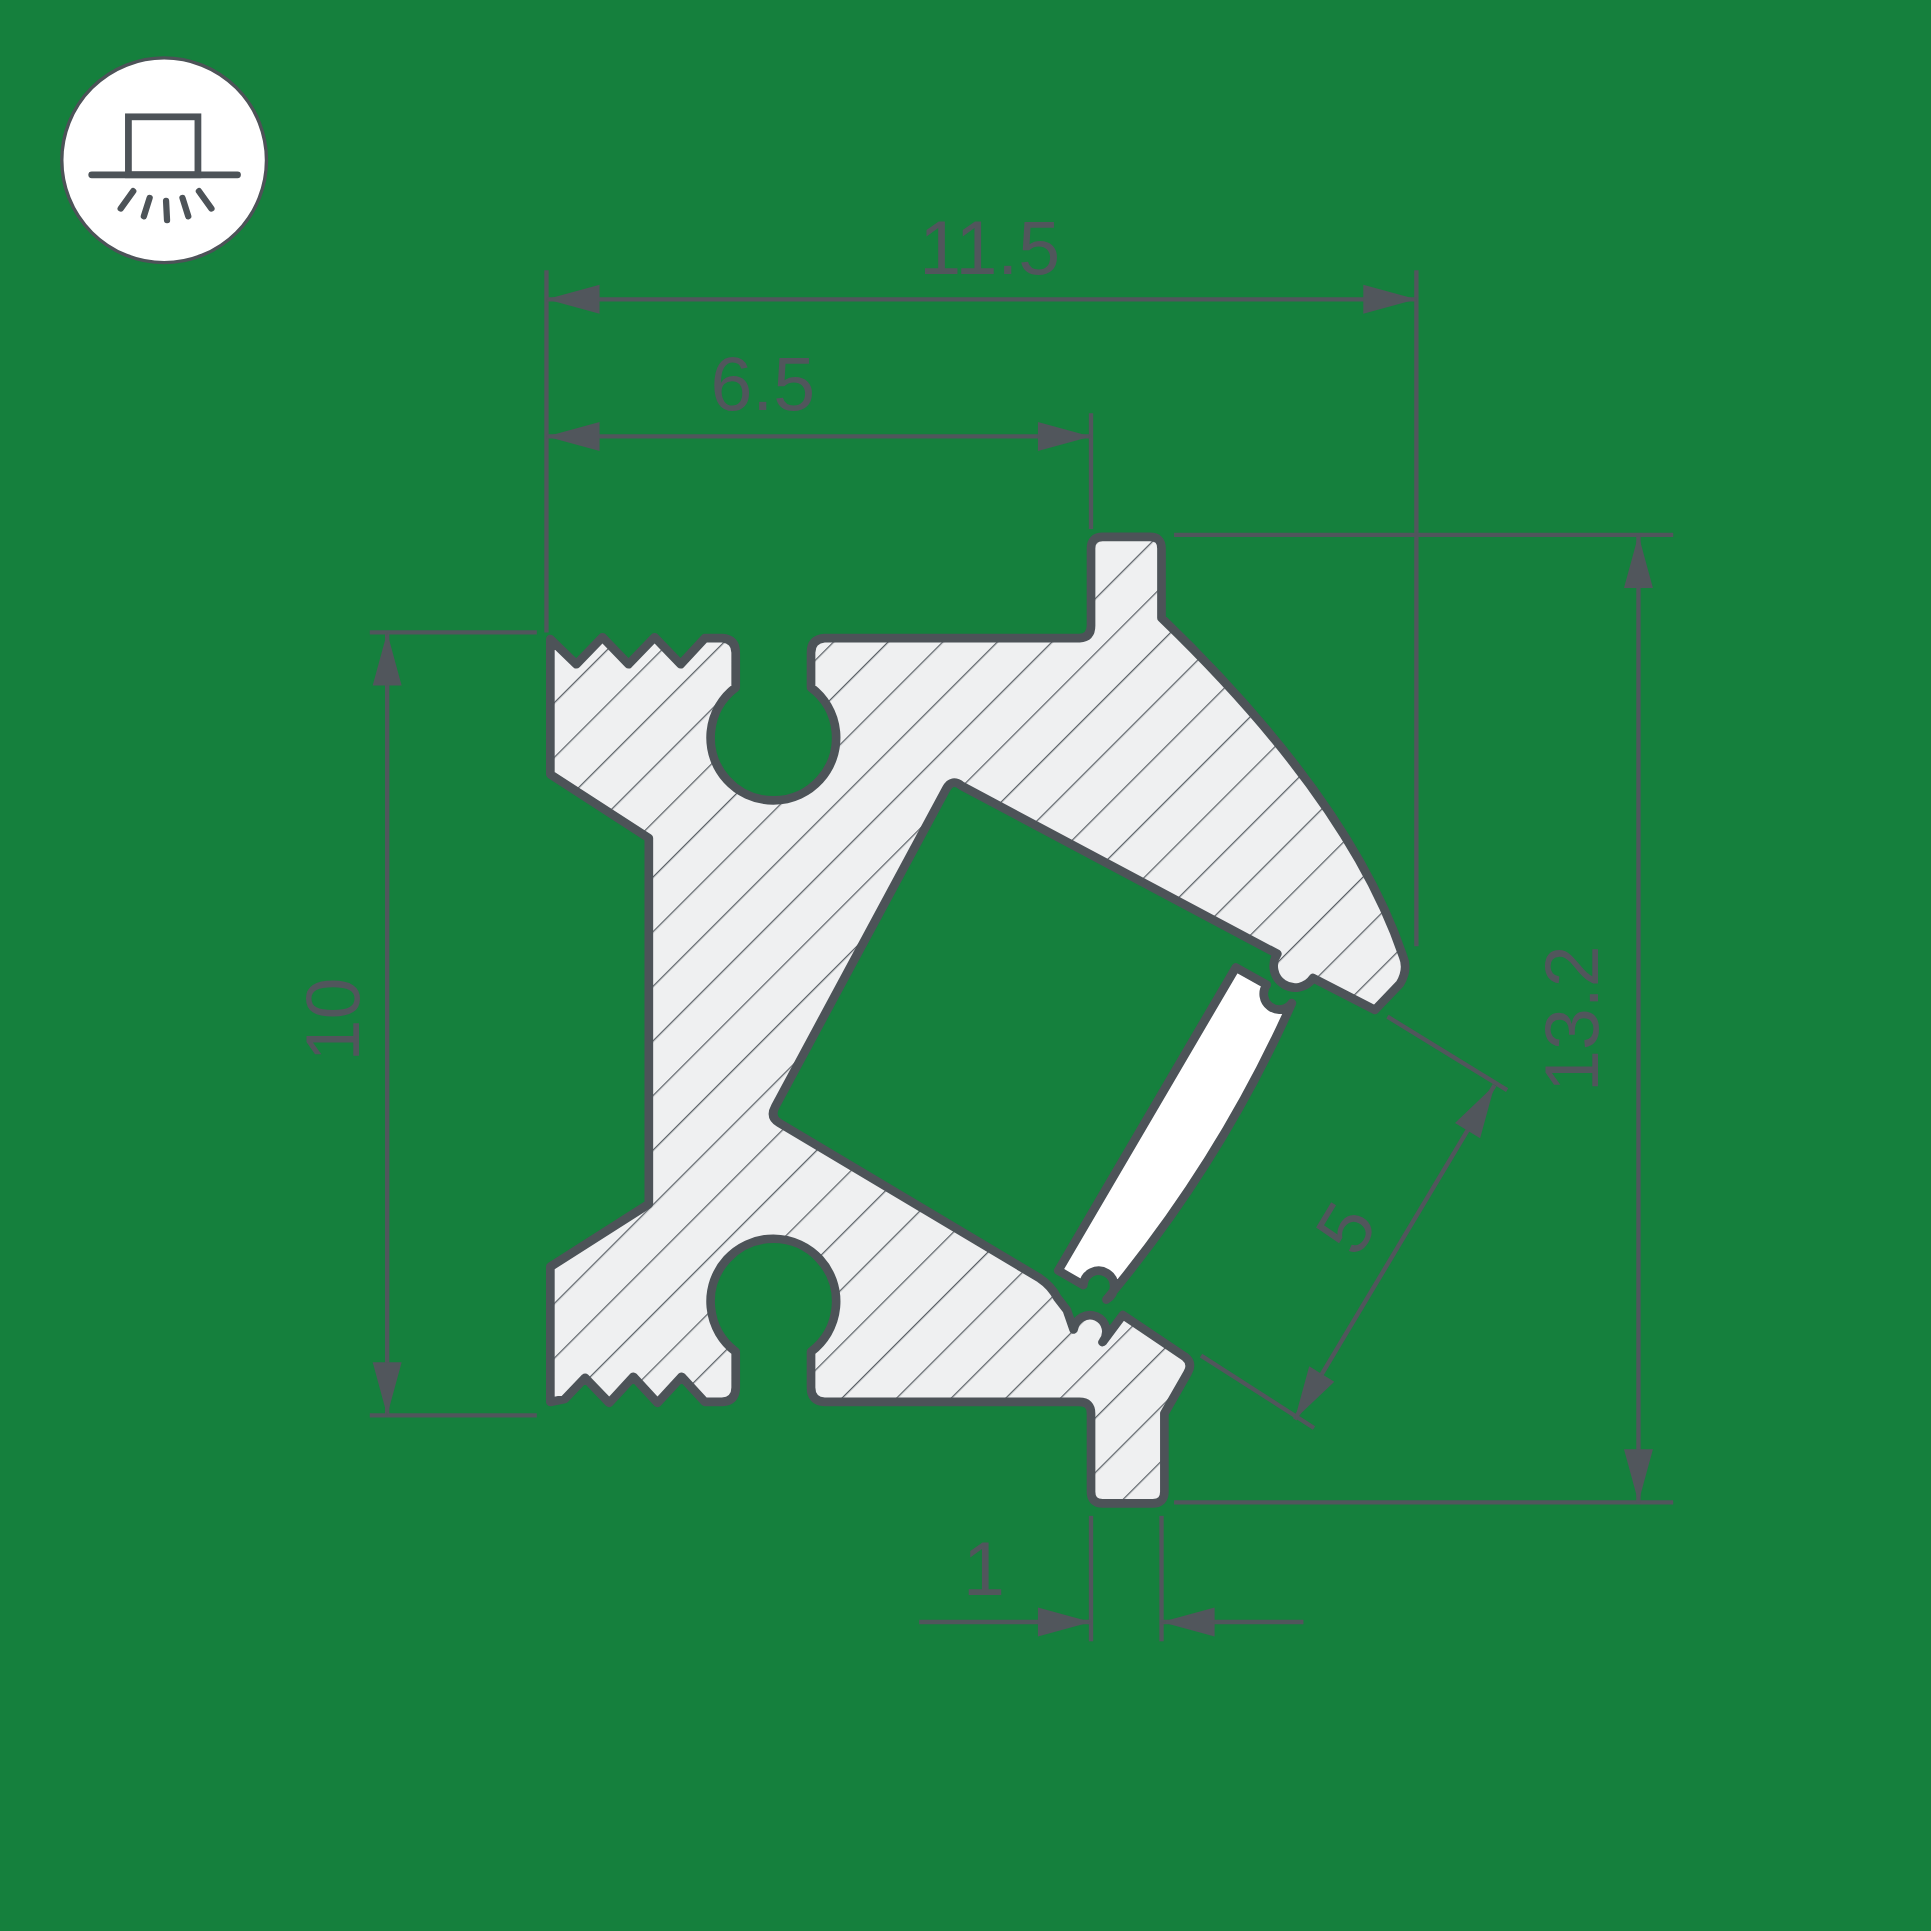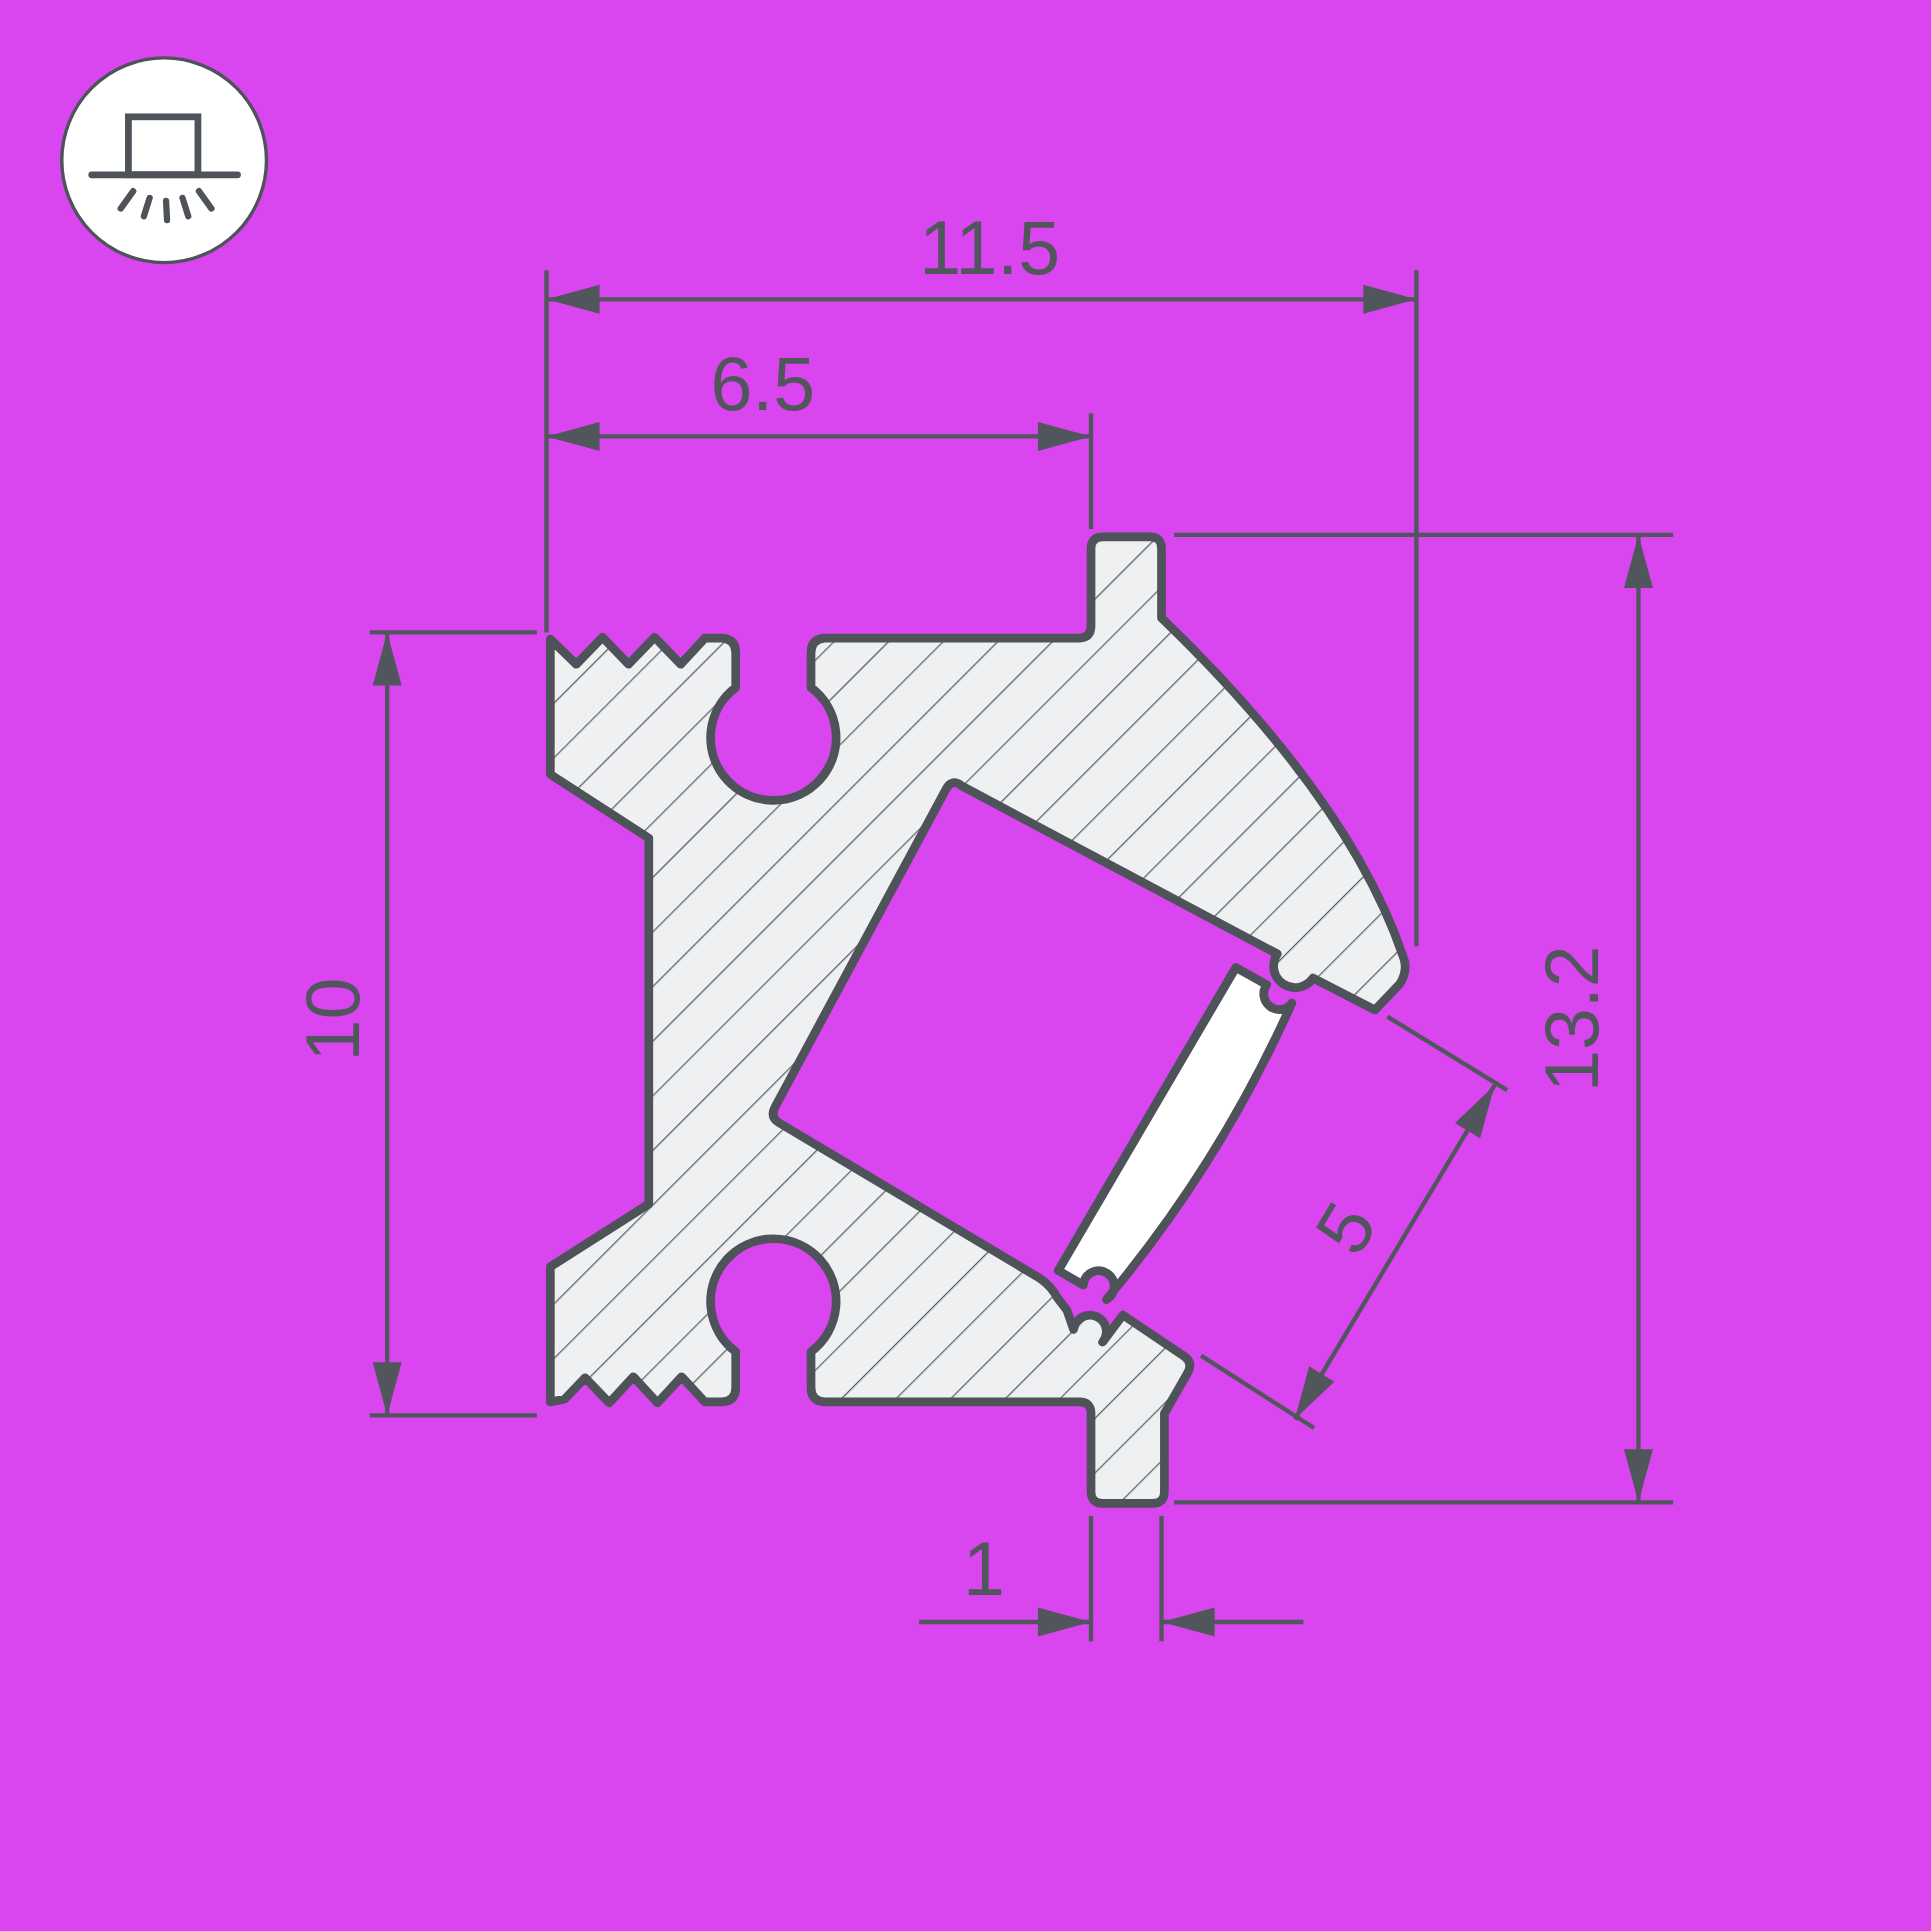--- a/index.html
+++ b/index.html
@@ -7,21 +7,21 @@
     padding: 0;
     background: #ffffff;
     width: 1931px;
     height: 1931px;
     font-family: "Liberation Sans", sans-serif;
   }
   #stage {
     position: relative;
     width: 1931px;
     height: 1931px;
-    background: #d946ef;
+    background: #15803d;
     overflow: hidden;
   }
   svg { display: block; }
   .dim-text {
     font-family: "Liberation Sans", "DejaVu Sans", sans-serif;
     font-size: 78px;
     fill: #51565c;
   }
 </style>
 </head>

